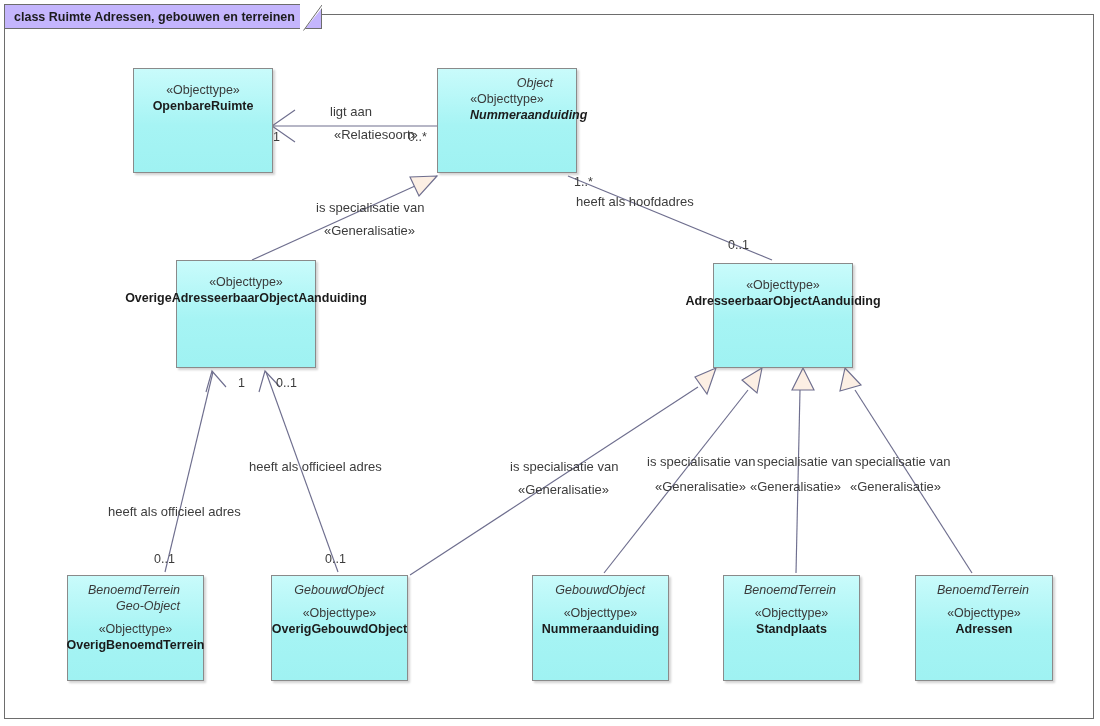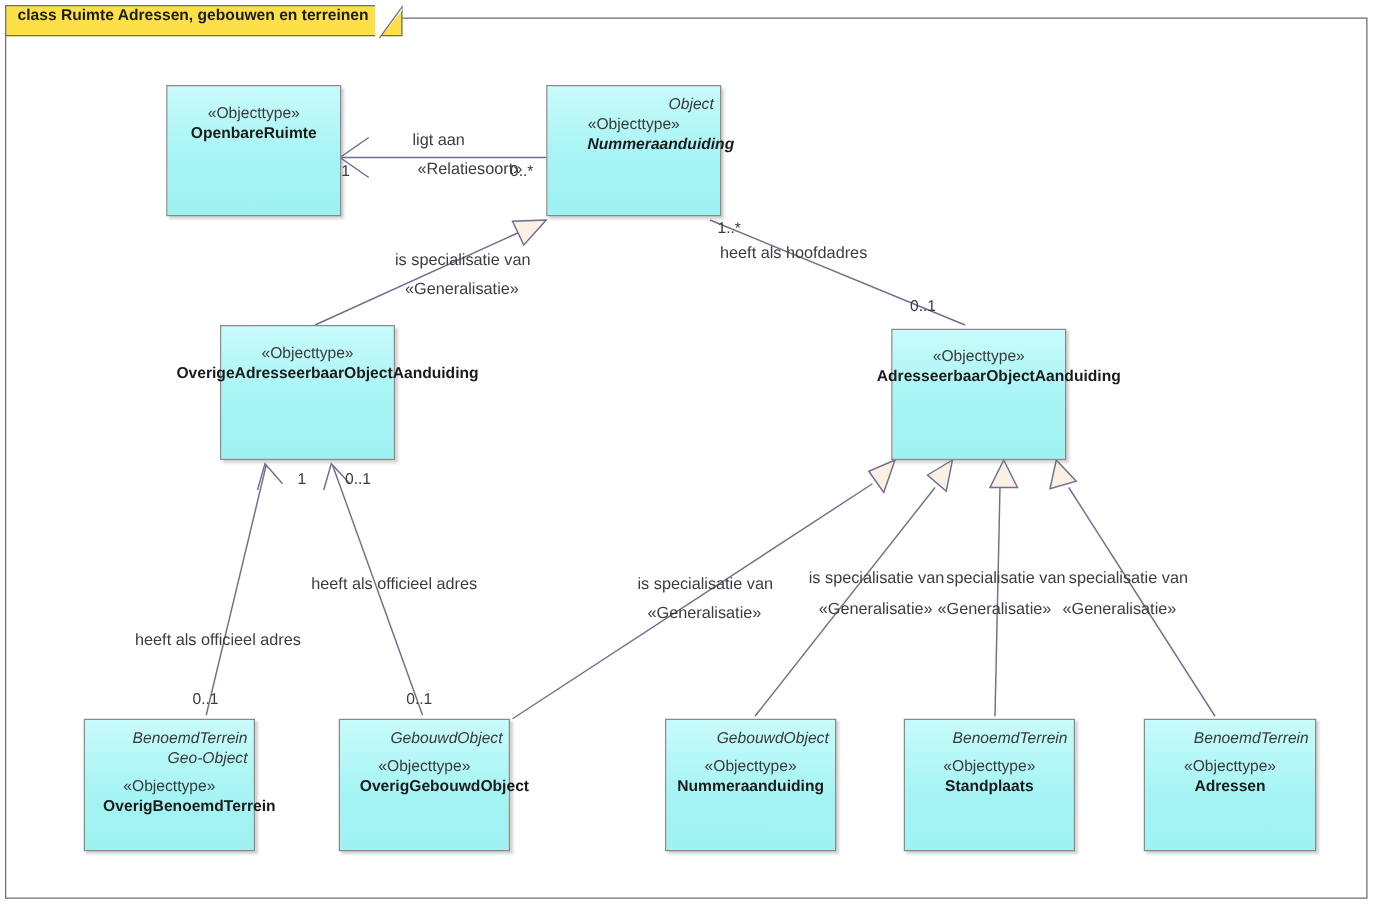--- a/index.html
+++ b/index.html
@@ -31,25 +31,26 @@
     background: transparent;
   }
 
   
   .title-tab {
     position: absolute;
     left: 4px;
     top: 4px;
     height: 25px;
     box-sizing: border-box;
-    background: #fde047;
+    background: #c4b5fd;
     border: 1px solid #6d6d6d;
     border-bottom: 1px solid #6d6d6d;
     padding: 0 26px 0 9px;
     display: flex;
+    align-items: center;
     font-size: 12.5px;
     font-weight: bold;
     color: #1c1c1c;
     white-space: nowrap;
     z-index: 6;
   }
   .title-tab .tab-corner {
     position: absolute;
     right: -1px;
     top: -1px;
@@ -77,21 +78,21 @@
     box-sizing: border-box;
     border: 1px solid #8a8a8a;
     background: linear-gradient(to bottom, #c9fbfb 0%, #a6f4f4 55%, #9ff2f2 100%);
     box-shadow: 2px 2px 2px rgba(120,120,120,0.33);
     z-index: 3;
     padding-top: 6px;
   }
   .uml-class .ctx {
     display: block;
     text-align: right;
-    padding-right: 5px;
+    padding-right: 23px;
     font-size: 12.5px;
     font-style: italic;
     color: #3a3a3a;
     line-height: 1.28;
     white-space: nowrap;
   }
   .uml-class .stereo {
     display: block;
     text-align: center;
     font-size: 12.5px;
@@ -109,21 +110,20 @@
     white-space: nowrap;
   }
   .uml-class .cname.abstract {
     font-style: italic;
     padding-left: 32px;
   }
   
   .uml-class .overflow-name {
     position: relative;
     width: 100%;
-    padding-left: 32px;
   }
   .uml-class .overflow-name span {
     position: absolute;
     left: 50%;
     transform: translateX(-50%);
     white-space: nowrap;
   }
 
   .stereo-gap { height: 7px; }
 

